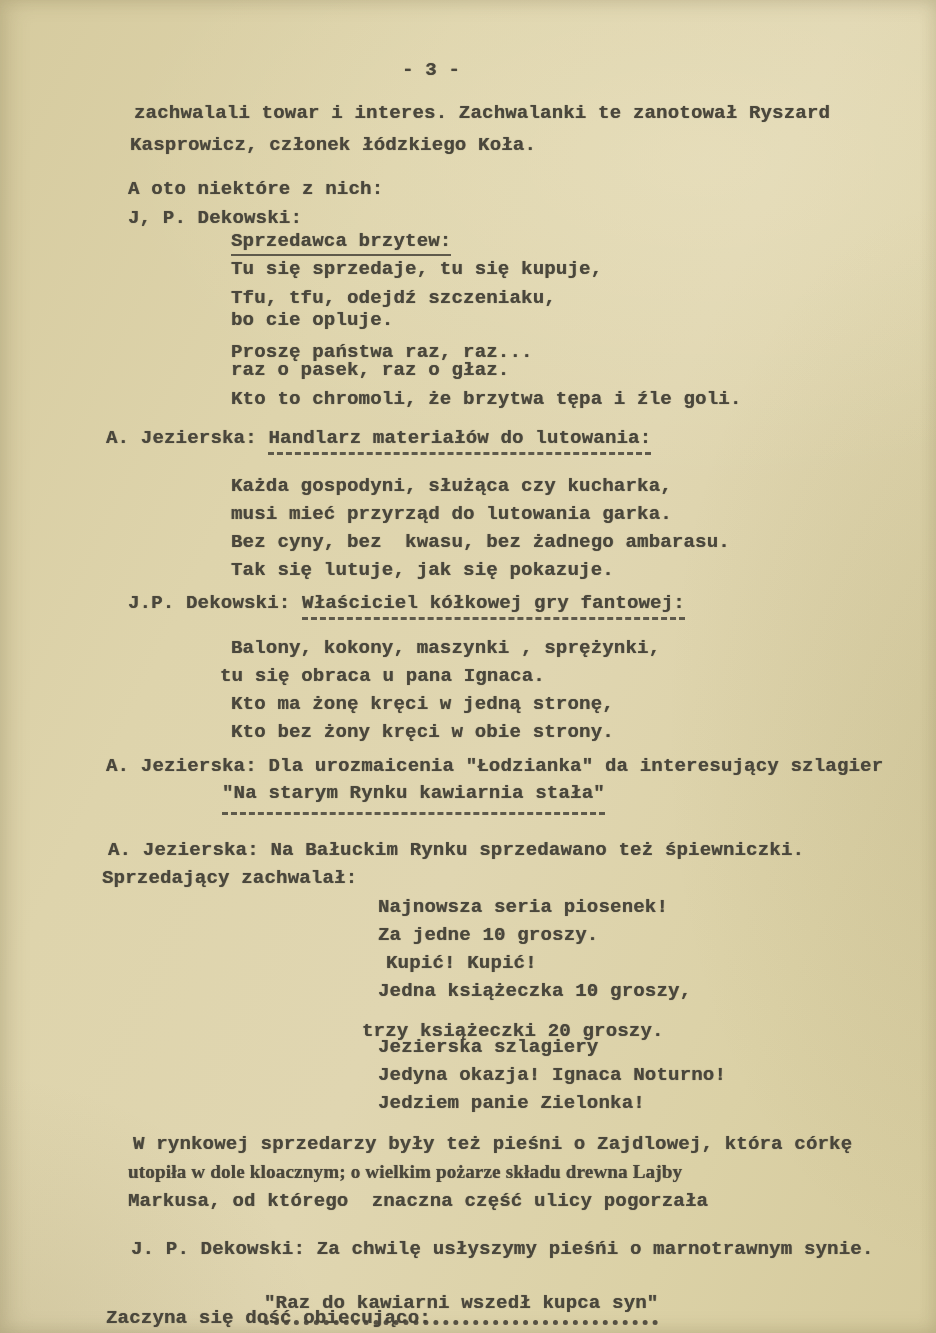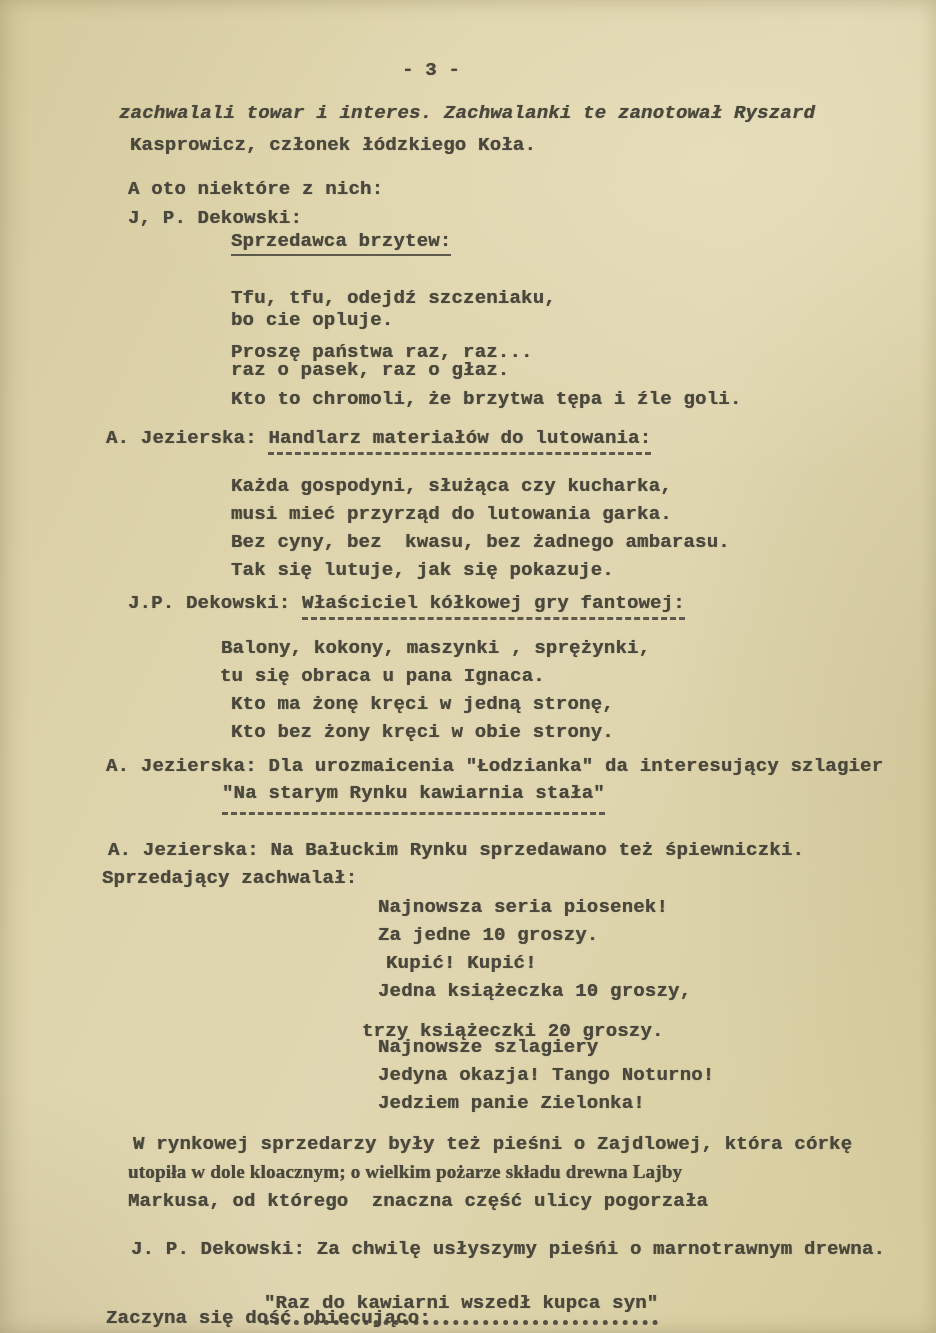--- a/index.html
+++ b/index.html
@@ -50,61 +50,62 @@
     padding-bottom: 5px;
   }
 </style>
 </head>
 <body>
 
 <div class="page">
 
   <div class="ln" style="left:402px; top:58px;">- 3 -</div>
 
-  <div class="ln" style="left:119px; top:101px;font-style:italic;">zachwalali towar i interes. Zachwalanki te zanotował Ryszard</div>
+  <div class="ln" style="left:134px; top:101px;">zachwalali towar i interes. Zachwalanki te zanotował Ryszard</div>
   <div class="ln" style="left:130px; top:133px;">Kasprowicz, członek łódzkiego Koła.</div>
 
   <div class="ln" style="left:128px; top:177px;">A oto niektóre z nich:</div>
   <div class="ln" style="left:128px; top:206px;">J, P. Dekowski:</div>
 
   <div class="ln" style="left:231px; top:229px;"><span class="u-solid">Sprzedawca brzytew:</span></div>
+  <div class="ln" style="left:231px; top:257px;">Tu się sprzedaje, tu się kupuje,</div>
   <div class="ln" style="left:231px; top:286px;">Tfu, tfu, odejdź szczeniaku,</div>
   <div class="ln" style="left:231px; top:308px;">bo cie opluje.</div>
   <div class="ln" style="left:231px; top:330px;margin-top:10px;">Proszę państwa raz, raz...</div>
   <div class="ln" style="left:231px; top:358px;">raz o pasek, raz o głaz.</div>
   <div class="ln" style="left:231px; top:387px;">Kto to chromoli, że brzytwa tępa i źle goli.</div>
 
   <div class="ln" style="left:106px; top:426px;"><span>A. Jezierska: </span><span class="u-dash">Handlarz materiałów do lutowania:</span></div>
   <div class="ln" style="left:231px; top:502px;">musi mieć przyrząd do lutowania garka.</div>
   <div class="ln" style="left:231px; top:474px;">Każda gospodyni, służąca czy kucharka,</div>
   <div class="ln" style="left:231px; top:530px;">Bez cyny, bez  kwasu, bez żadnego ambarasu.</div>
   <div class="ln" style="left:231px; top:558px;">Tak się lutuje, jak się pokazuje.</div>
 
   <div class="ln" style="left:128px; top:591px;"><span>J.P. Dekowski: </span><span class="u-dash">Właściciel kółkowej gry fantowej:</span></div>
-  <div class="ln" style="left:221px; top:636px;">Balony, kokony, maszynki , sprężynki,</div>
+  <div class="ln" style="left:231px; top:636px;">Balony, kokony, maszynki , sprężynki,</div>
   <div class="ln" style="left:220px; top:664px;">tu się obraca u pana Ignaca.</div>
   <div class="ln" style="left:231px; top:692px;">Kto ma żonę kręci w jedną stronę,</div>
   <div class="ln" style="left:231px; top:720px;">Kto bez żony kręci w obie strony.</div>
 
   <div class="ln" style="left:106px; top:754px;">A. Jezierska: Dla urozmaicenia "Łodzianka" da interesujący szlagier</div>
   <div class="ln" style="left:222px; top:781px;"><span class="u-dash-wide">"Na starym Rynku kawiarnia stała"</span></div>
 
   <div class="ln" style="left:108px; top:838px;">A. Jezierska: Na Bałuckim Rynku sprzedawano też śpiewniczki.</div>
   <div class="ln" style="left:102px; top:866px;">Sprzedający zachwalał:</div>
 
   <div class="ln" style="left:378px; top:895px;">Najnowsza seria piosenek!</div>
   <div class="ln" style="left:378px; top:923px;">Za jedne 10 groszy.</div>
   <div class="ln" style="left:386px; top:951px;">Kupić! Kupić!</div>
   <div class="ln" style="left:378px; top:979px;">Jedna książeczka 10 groszy,</div>
   <div class="ln" style="left:362px; top:1007px;margin-top:12px;">trzy książeczki 20 groszy.</div>
-  <div class="ln" style="left:378px; top:1035px;">Najnowsze szlagiery</div>
-  <div class="ln" style="left:378px; top:1063px;">Jedyna okazja! Tango Noturno!</div>
+  <div class="ln" style="left:378px; top:1035px;">Jezierska szlagiery</div>
+  <div class="ln" style="left:378px; top:1063px;">Jedyna okazja! Ignaca Noturno!</div>
   <div class="ln" style="left:378px; top:1091px;">Jedziem panie Zielonka!</div>
 
   <div class="ln" style="left:133px; top:1132px;">W rynkowej sprzedarzy były też pieśni o Zajdlowej, która córkę</div>
   <div class="ln" style="left:128px; top:1160px;font-family:Liberation Serif, serif;">utopiła w dole kloacznym; o wielkim pożarze składu drewna Lajby</div>
   <div class="ln" style="left:128px; top:1189px;">Markusa, od którego  znaczna część ulicy pogorzała</div>
 
-  <div class="ln" style="left:131px; top:1237px;">J. P. Dekowski: Za chwilę usłyszymy pieśńi o marnotrawnym drewna.</div>
+  <div class="ln" style="left:131px; top:1237px;">J. P. Dekowski: Za chwilę usłyszymy pieśńi o marnotrawnym synie.</div>
   <div class="ln" style="left:106px; top:1266px;margin-top:40px;">Zaczyna się dość obiecująco:</div>
   <div class="ln" style="left:264px; top:1291px;"><span class="u-dots">"Raz do kawiarni wszedł kupca syn"</span></div>
 
 </div>
 
 </body></html>

